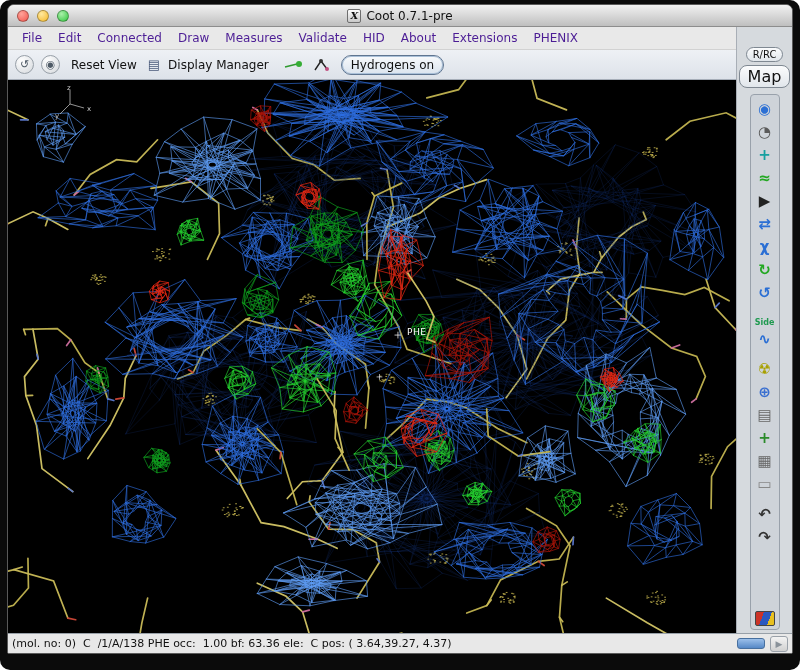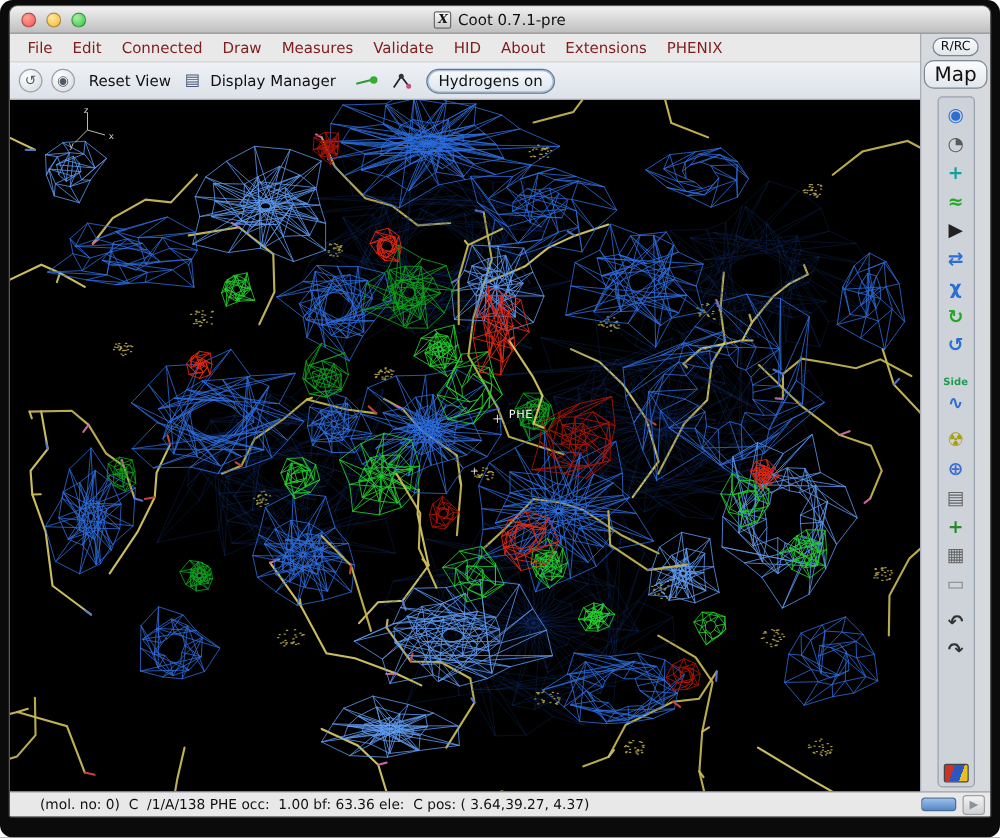--- a/index.html
+++ b/index.html
@@ -15,51 +15,51 @@
   .dot.yellow{background:radial-gradient(circle at 35% 30%,#ffe9a0,#f5b828)}
   .dot.green{background:radial-gradient(circle at 35% 30%,#abf0ab,#31c53d)}
   .title{font-size:12px;color:#111;display:flex;align-items:center;gap:5px}
   .xlogo{font-family:"DejaVu Serif","Liberation Serif",serif;font-weight:bold;font-style:italic;font-size:10px;color:#111;background:linear-gradient(#fdfdfd,#c9c9c9);border:1px solid #6e6e6e;width:14px;height:14px;line-height:12px;text-align:center;border-radius:2px}
 
   .main{flex:1;display:flex;min-height:0}
   .left{flex:1;display:flex;flex-direction:column;min-width:0}
 
   
   .menubar{flex:0 0 23px;background:#e9e9e9;display:flex;align-items:center;padding:0 6px;border-bottom:1px solid #d2d2d2}
-  .mi{font-size:12px;color:#7f1d1d;padding:2px 8px;border-radius:2px;cursor:default;white-space:nowrap}
+  .mi{font-size:12px;color:#4c1d95;padding:2px 8px;border-radius:2px;cursor:default;white-space:nowrap}
 
   
   .toolbar{flex:0 0 30px;background:linear-gradient(#eef1f5,#dde2e9);border-bottom:1px solid #a6aeb8;display:flex;align-items:center;gap:8px;padding:0 7px}
   .tround{display:flex;gap:7px}
   .tbtn-round{width:19px;height:19px;border-radius:50%;border:1px solid #98a0a8;background:radial-gradient(circle at 35% 30%,#ffffff,#d4d8dc);font-size:11px;color:#4e5a66;display:flex;align-items:center;justify-content:center}
   .tlabel{font-size:12px;color:#111;padding:0 3px;white-space:nowrap}
   .dm{display:flex;align-items:center;gap:5px}
   .dmicon{font-size:13px;color:#4a5a7a;line-height:1}
   .probe-icons{display:flex;align-items:center;gap:9px;margin:0 4px}
   .pill{font-size:12px;color:#111;background:linear-gradient(#f8fafc,#dbe4ee);border:1px solid #5f7590;border-radius:10px;padding:2px 9px;white-space:nowrap}
   .pill.hl{box-shadow:0 0 0 1px #a9c0d8 inset}
 
   
   .canvas{flex:1;background:#000;position:relative;overflow:hidden;min-height:0}
   .canvas svg.scene{position:absolute;inset:0;width:100%;height:100%}
   .phe-label{position:absolute;left:399px;top:247px;color:#fff;font-size:9px;letter-spacing:.5px;text-shadow:0 0 2px #000}
   .axes{position:absolute;left:46px;top:5px}
 
   
-  .rightcol{flex:0 0 56px;background:#d6dade;border-left:1px solid #a8aeb6;display:flex;flex-direction:column;align-items:center;padding:3px 0 3px}
+  .rightcol{flex:0 0 56px;background:#d6dade;border-left:1px solid #a8aeb6;display:flex;flex-direction:column;align-items:center;padding:20px 0 3px}
   .chipbtn{font-size:10px;background:linear-gradient(#fbfcfd,#e1e6eb);border:1px solid #7f8892;border-radius:8px;padding:1px 6px;margin-bottom:3px;color:#111;white-space:nowrap}
   .chipbtn.map{font-size:16px;padding:1px 8px}
   .iconstrip{margin-top:3px;flex:1;width:30px;background:#ced3d9;border:1px solid #99a1ab;border-radius:4px;display:flex;flex-direction:column;align-items:center;padding:3px 0;gap:1px;min-height:0;overflow:hidden}
   .ric{flex:0 0 22px;width:24px;height:22px;display:flex;align-items:center;justify-content:center;font-size:15px;font-weight:bold;border-radius:3px}
   .ric.txt{font-size:8px}
   .ric.gap{flex:0 0 6px;height:6px}
   .ric.swatch{margin-top:auto;flex:0 0 15px;width:20px;height:15px;background:linear-gradient(110deg,#cc3328 0 35%,#2a58c0 35% 70%,#e8c020 70%);border:1px solid #444;border-radius:2px}
 
   
-  .statusbar{flex:0 0 20px;background:#e8e8e8;border-top:1px solid #98a0a8;display:flex;align-items:center;padding:0 4px 0 24px;font-size:11px;color:#111}
+  .statusbar{flex:0 0 20px;background:#e8e8e8;border-top:1px solid #98a0a8;display:flex;align-items:center;padding:0 4px 0 4px;font-size:11px;color:#111}
   .status-text{white-space:pre;flex:1;overflow:hidden}
   .mini-scroll{width:28px;height:11px;border-radius:3px;background:linear-gradient(#9cc0ea,#5688c6);border:1px solid #48709f;margin-right:5px}
   .grip-btn{width:18px;height:16px;background:linear-gradient(#f3f3f3,#d0d0d0);border:1px solid #9aa1a9;border-radius:3px;display:flex;align-items:center;justify-content:center;color:#8a929a;font-size:9px}
 </style>
 </head>
 <body>
 
 <div class="frame">
   <div class="window">
 

